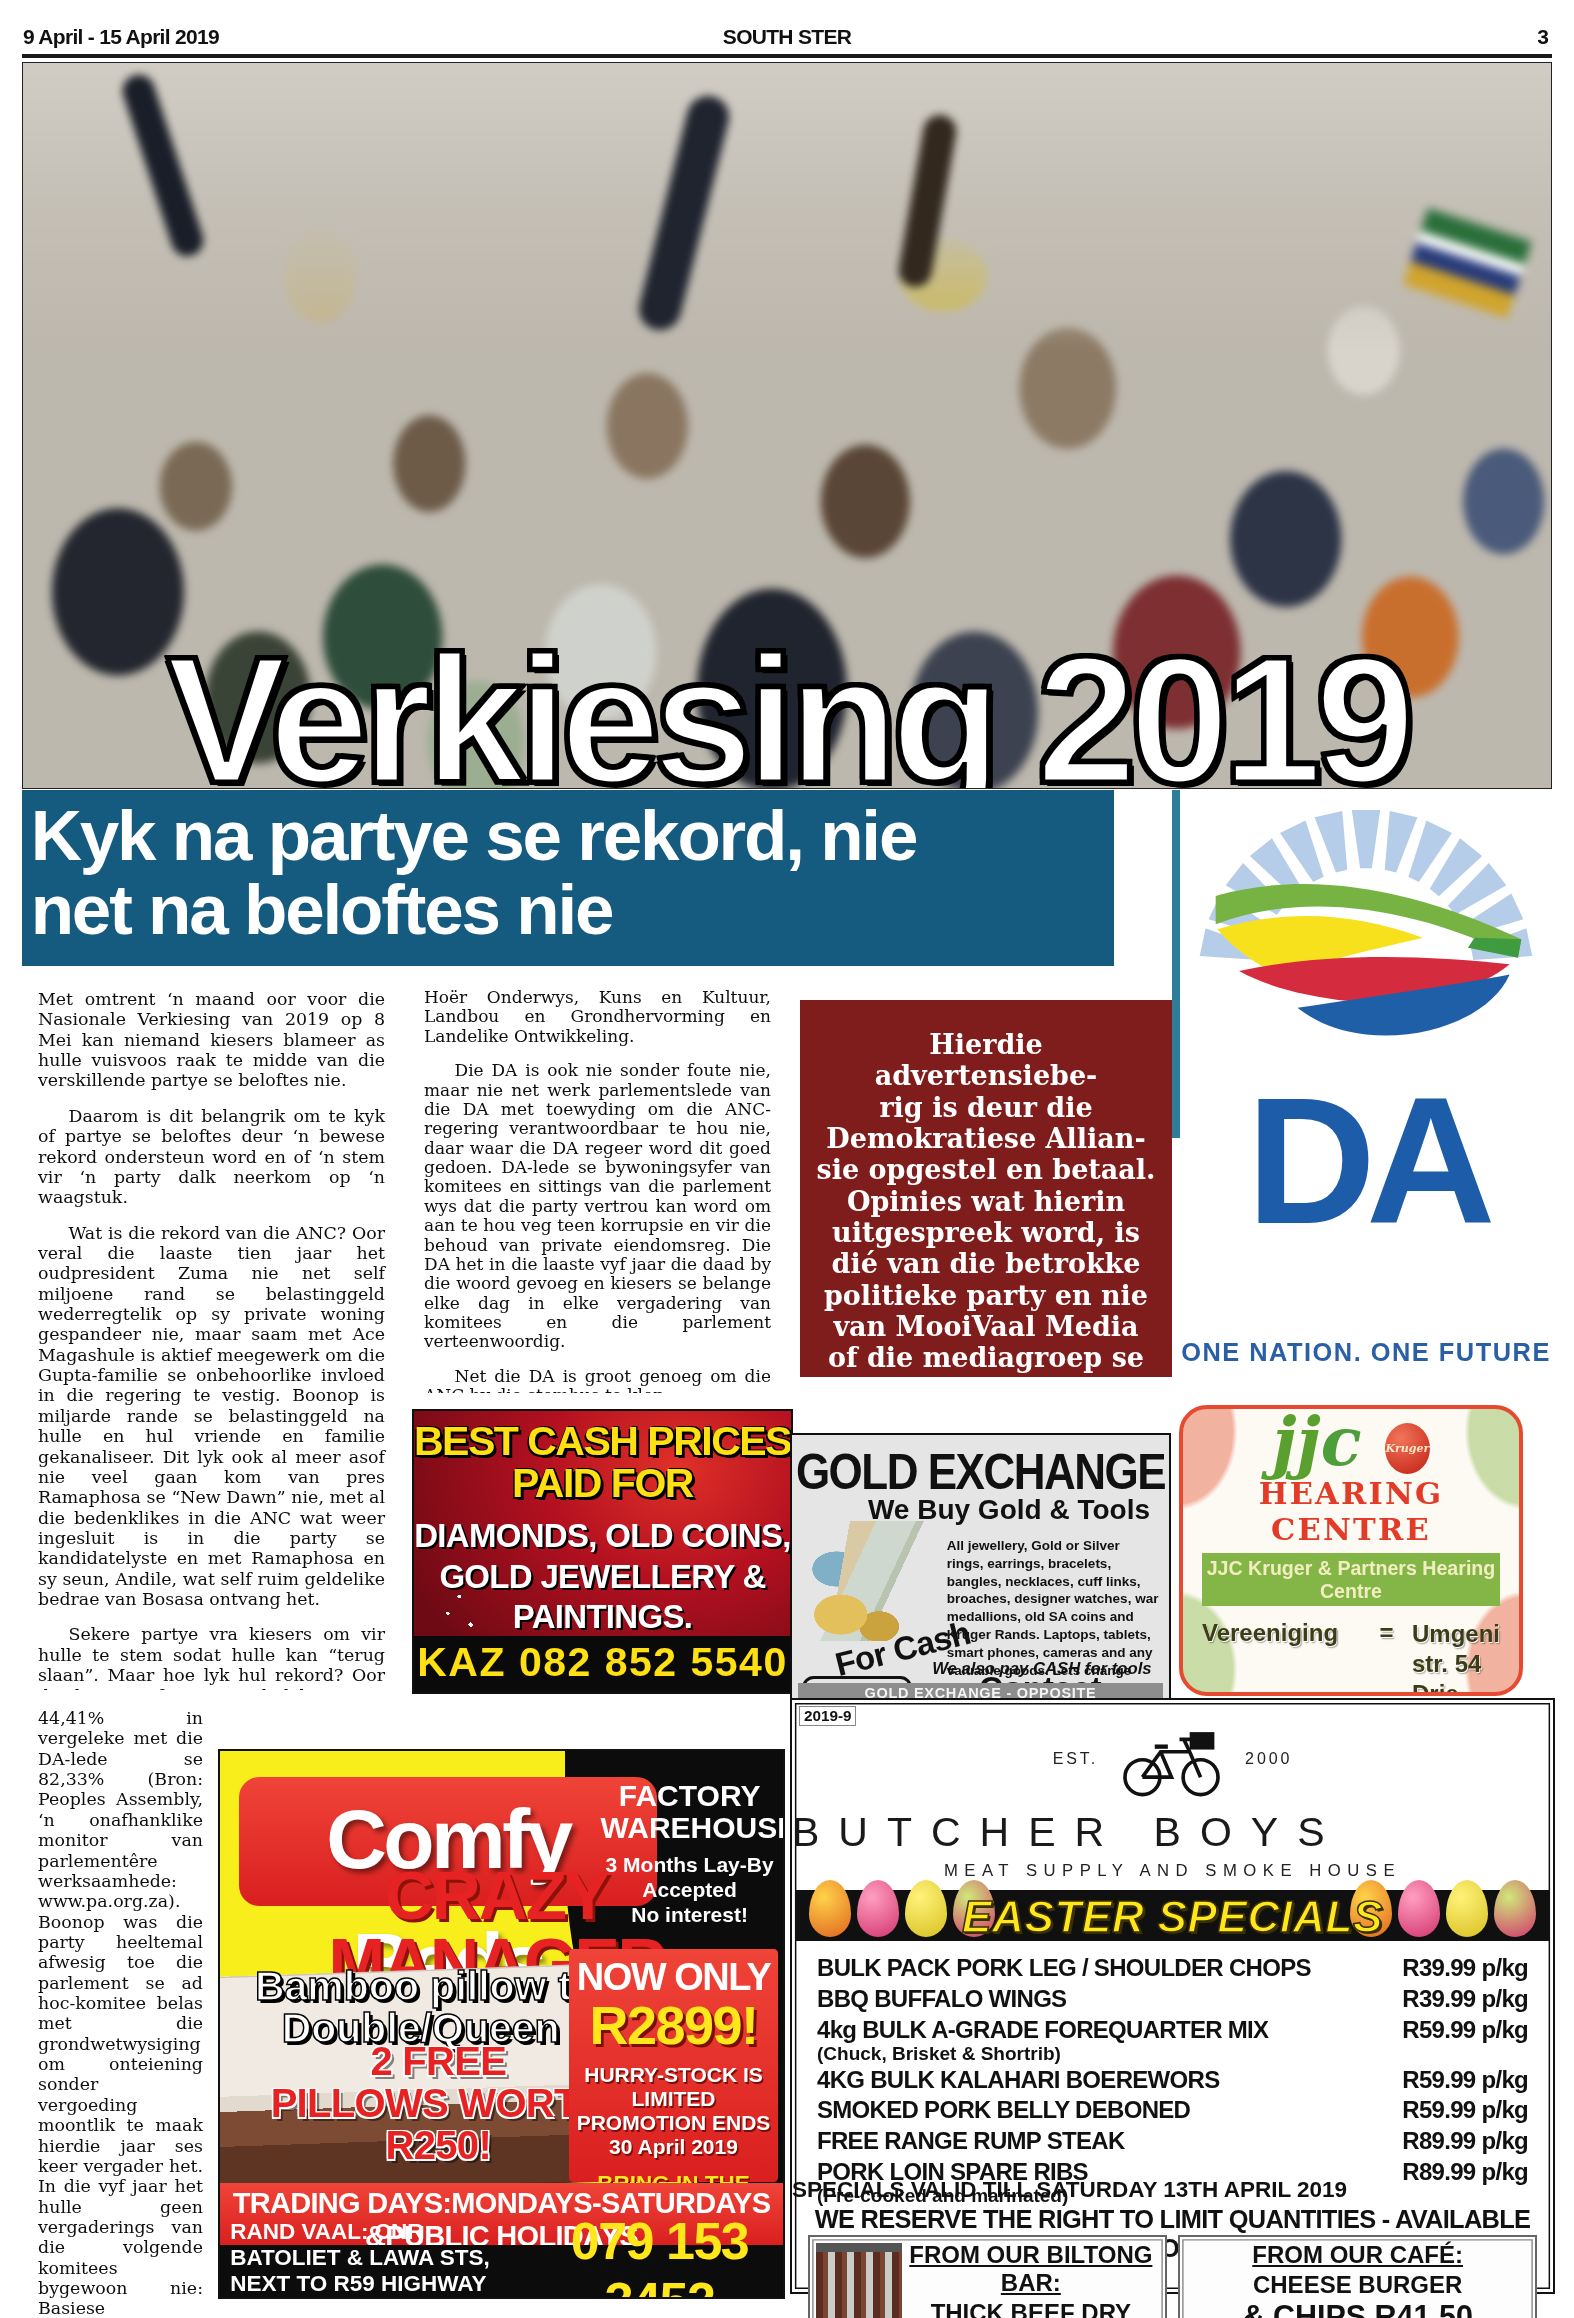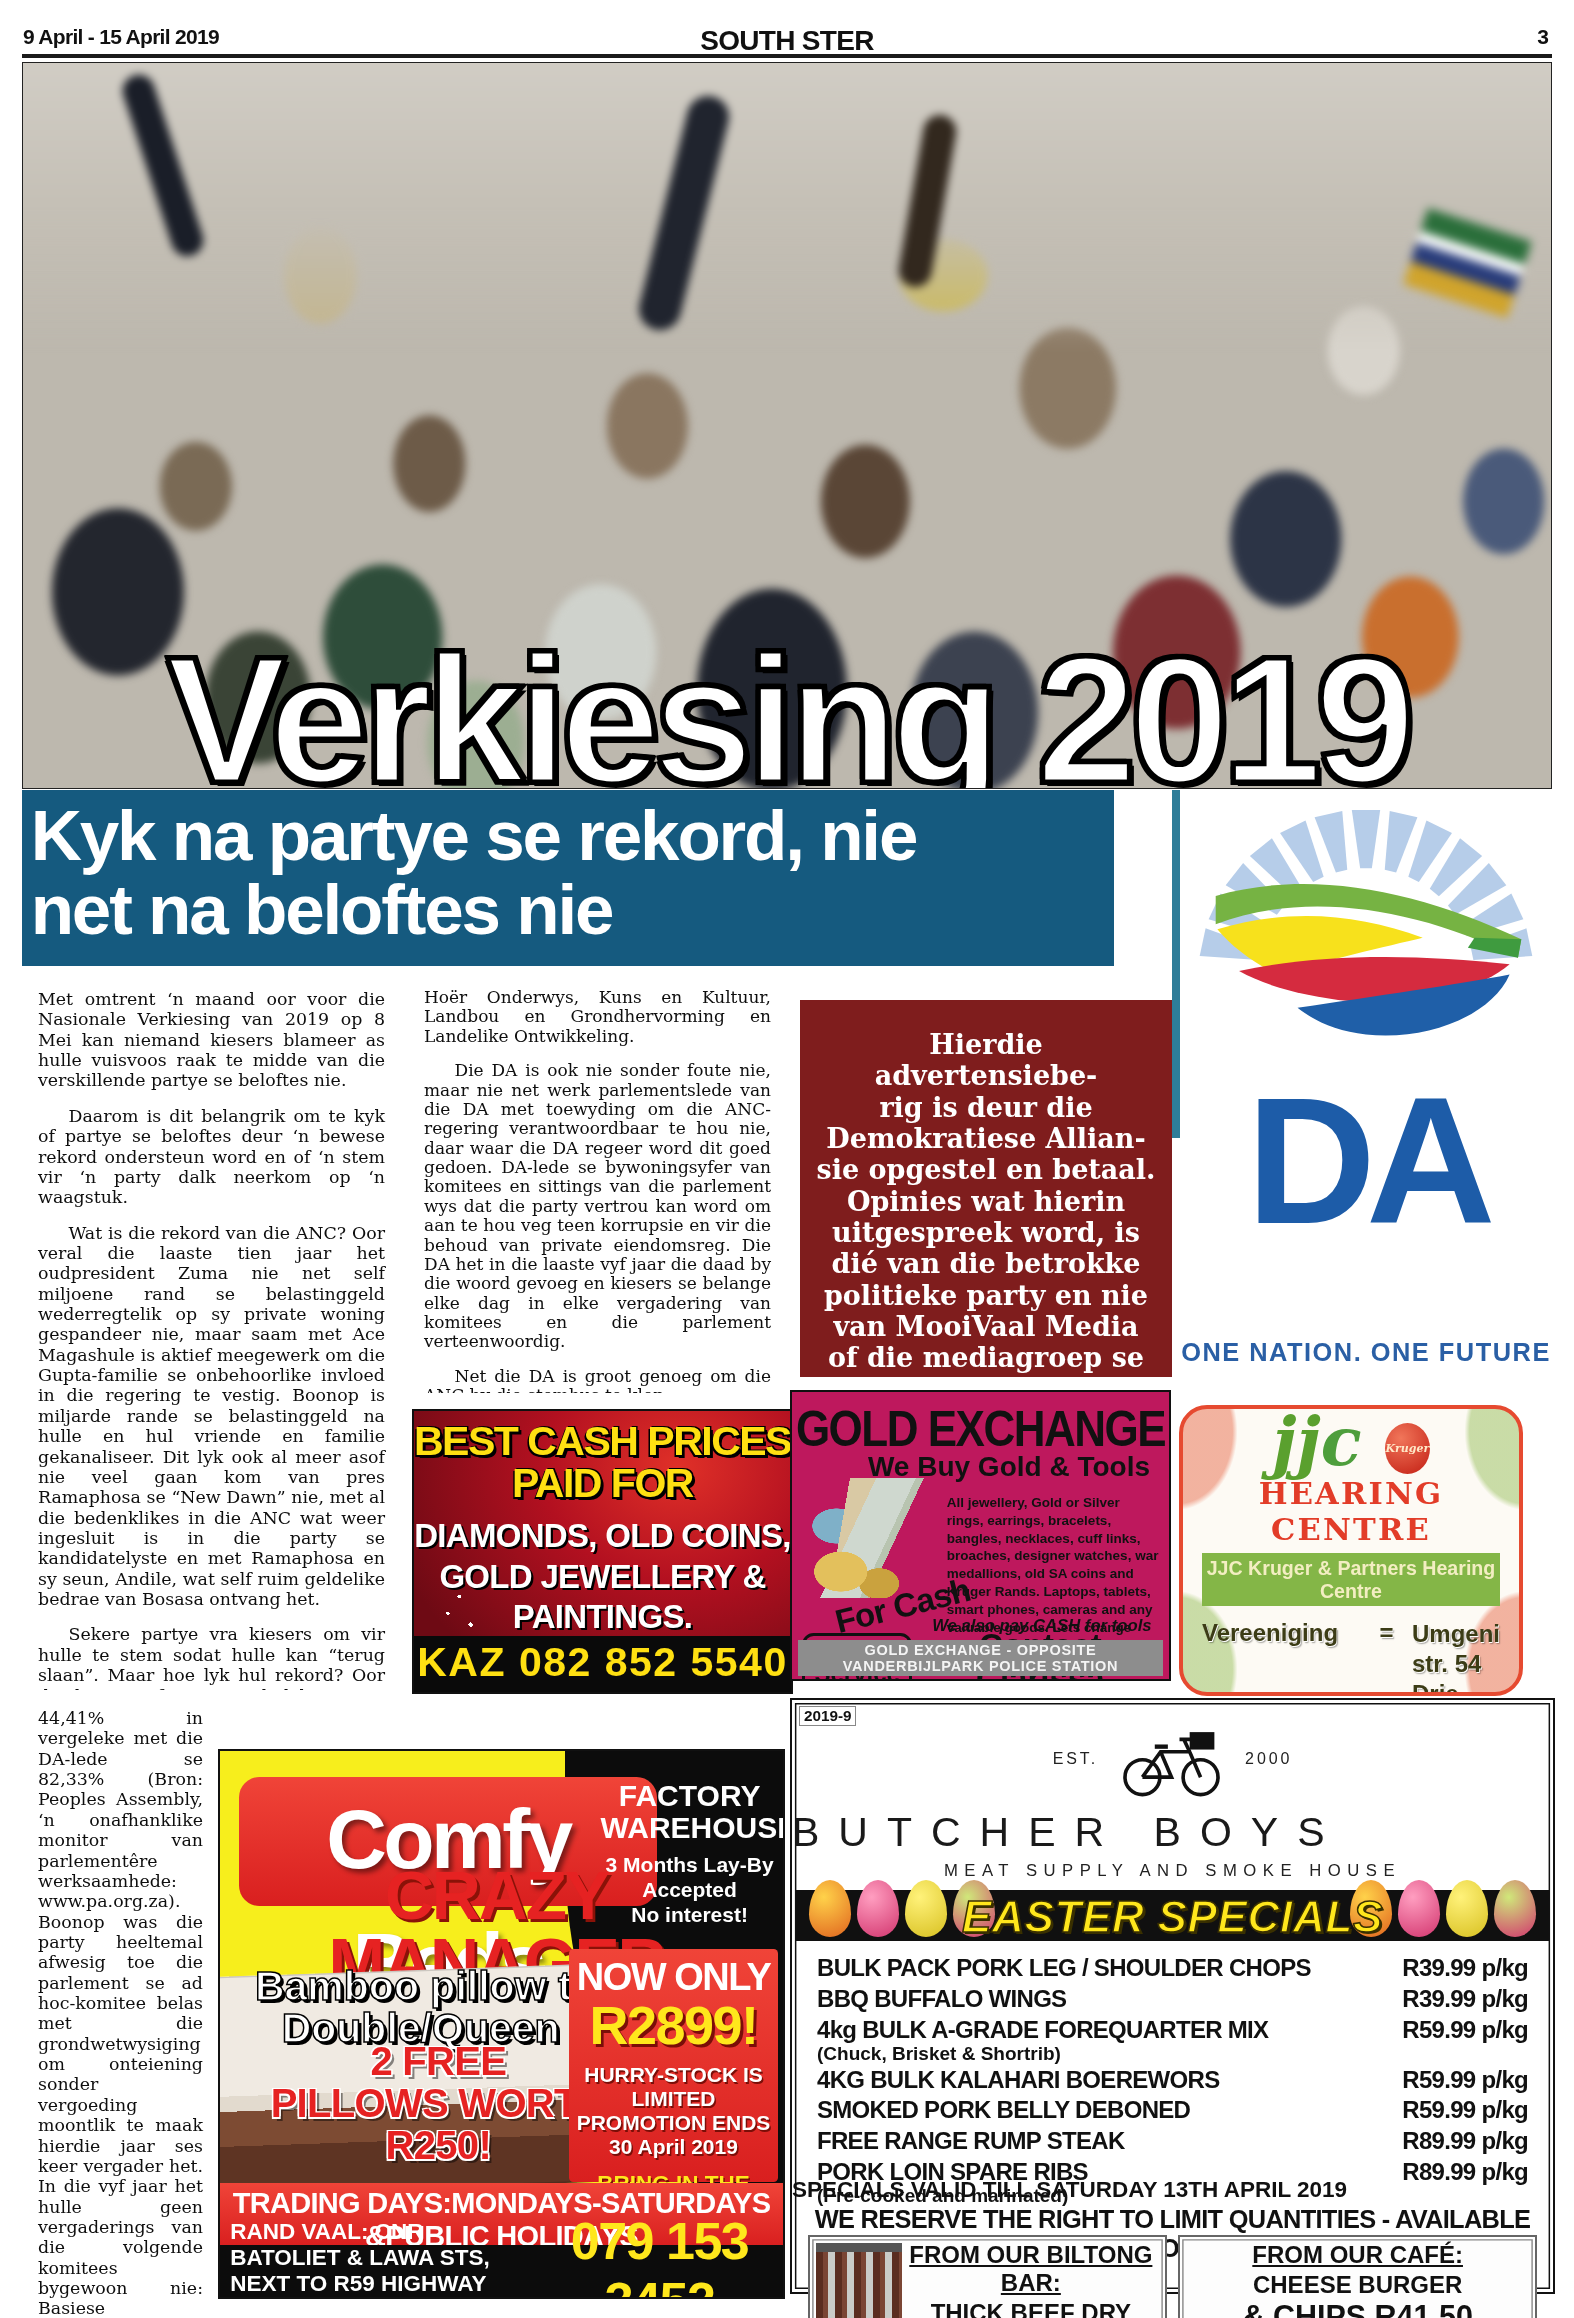--- a/index.html
+++ b/index.html
@@ -1,21 +1,21 @@
 <!DOCTYPE html>
 <html style="font-size:11.6px"><head>
 <meta charset="utf-8">
 <style>
   html,body{margin:0;padding:0;background:#999;}
   #page{position:relative;width:1574px;height:2319px;background:#fff;font-family:"Liberation Sans",sans-serif;overflow:hidden;color:#111;}
   .pre{white-space:pre-line;}
 
   
   .hdr-date{position:absolute;left:23px;top:25px;font-size:21px;font-weight:bold;letter-spacing:-0.7px;}
-  .hdr-mast{position:absolute;left:0;right:0;top:25px;text-align:center;font-size:28px;font-weight:bold;letter-spacing:-0.7px;}
+  .hdr-mast{position:absolute;left:0;right:0;top:25px;text-align:center;font-size:21px;font-weight:bold;letter-spacing:-0.7px;}
   .hdr-page{position:absolute;right:25px;top:25px;font-size:21px;font-weight:bold;}
   .hdr-rule{position:absolute;left:22px;right:22px;top:54px;height:3.6px;background:#1a1a1a;}
 
   
   .photo{position:absolute;left:22px;top:62px;width:1530px;height:727px;border:1.5px solid #222;box-sizing:border-box;overflow:hidden;
     background:#bdb8ae;}
   .photo .blobs{position:absolute;inset:-14.5px;filter:blur(4.4px);
     background:
       linear-gradient(#d2cec6 0%, #c4bfb5 22%, rgba(0,0,0,0) 40%),
       radial-gradient(109px 138px at 7% 72%, #23262e 0 60%, rgba(0,0,0,0) 61%),
@@ -79,21 +79,21 @@
       radial-gradient(2.9px 2.9px at 11% 82%, #fff 0 60%, rgba(0,0,0,0) 61%),
       radial-gradient(3.6px 3.6px at 18% 86%, #fff 0 60%, rgba(0,0,0,0) 61%),
       radial-gradient(80% 90% at 70% 20%, #e03028 0, #b31020 45%, #6e0a14 100%);}
   .kaz-title{margin-top:10.2px;text-align:center;color:#ffe012;font-weight:bold;font-size:41px;line-height:1.02;letter-spacing:-1.5px;
     text-shadow:2.9px 2.9px 0 #000,-1.5px 1.5px 0 #000,1.5px -1.5px 0 #000;}
   .kaz-body{margin-top:11.6px;text-align:center;color:#fff;font-weight:bold;font-size:33px;line-height:1.22;letter-spacing:-0.7px;
     text-shadow:2.2px 2.2px 0 #000;}
   .kaz-phone{position:absolute;left:0;right:0;bottom:0;background:#0a0a0a;color:#ffe012;font-weight:bold;font-size:41px;letter-spacing:1.5px;text-align:center;padding:2.9px 0 5.8px;}
 
   
-  .gold{position:absolute;left:790px;top:1390px;width:381px;height:291px;border:2.9px solid #101010;box-sizing:border-box;background:#be185d;overflow:hidden;}
+  .gold{position:absolute;left:790px;top:1433px;width:381px;height:291px;border:2.9px solid #101010;box-sizing:border-box;background:#e5e5e5;overflow:hidden;}
   .gold-title{margin-top:11.6px;text-align:center;font-weight:bold;font-size:44px;letter-spacing:-1.5px;transform:scaleY(1.15);}
   .gold-sub{text-align:right;margin-right:19px;font-weight:bold;font-size:28px;margin-top:-2.9px;}
   .gold-body{position:absolute;right:10.2px;top:102px;width:212px;font-size:13.5px;font-weight:600;line-height:1.32;text-align:left;}
   .gold-tools{position:absolute;right:17.4px;top:224px;font-style:italic;font-weight:bold;font-size:16.7px;}
   .gold-img{position:absolute;left:8.7px;top:86px;width:142px;height:120px;
     background:
       radial-gradient(44px 33px at 28% 78%, #e3c05c 0 60%, rgba(0,0,0,0) 61%),
       radial-gradient(33px 25.4px at 55% 88%, #caa23e 0 60%, rgba(0,0,0,0) 61%),
       linear-gradient(115deg, rgba(0,0,0,0) 38%, #cfd8cf 38% 58%, #b8c4b0 58% 62%, rgba(0,0,0,0) 62%),
       linear-gradient(100deg, rgba(0,0,0,0) 30%, #d9c9a4 30% 52%, #c6b48c 52% 55%, rgba(0,0,0,0) 55%),

